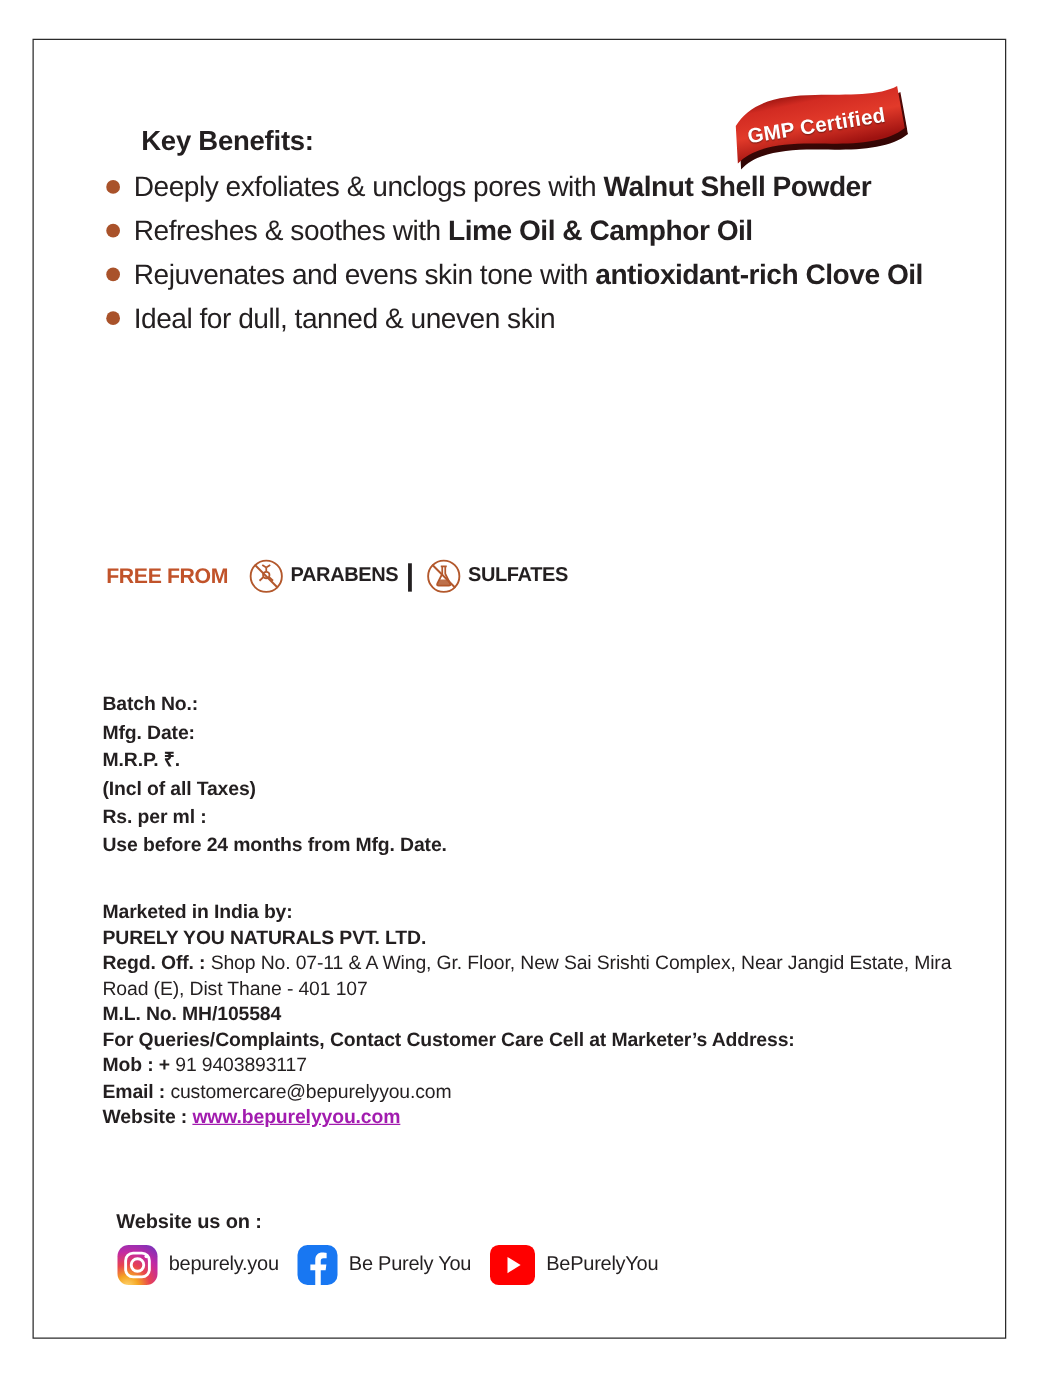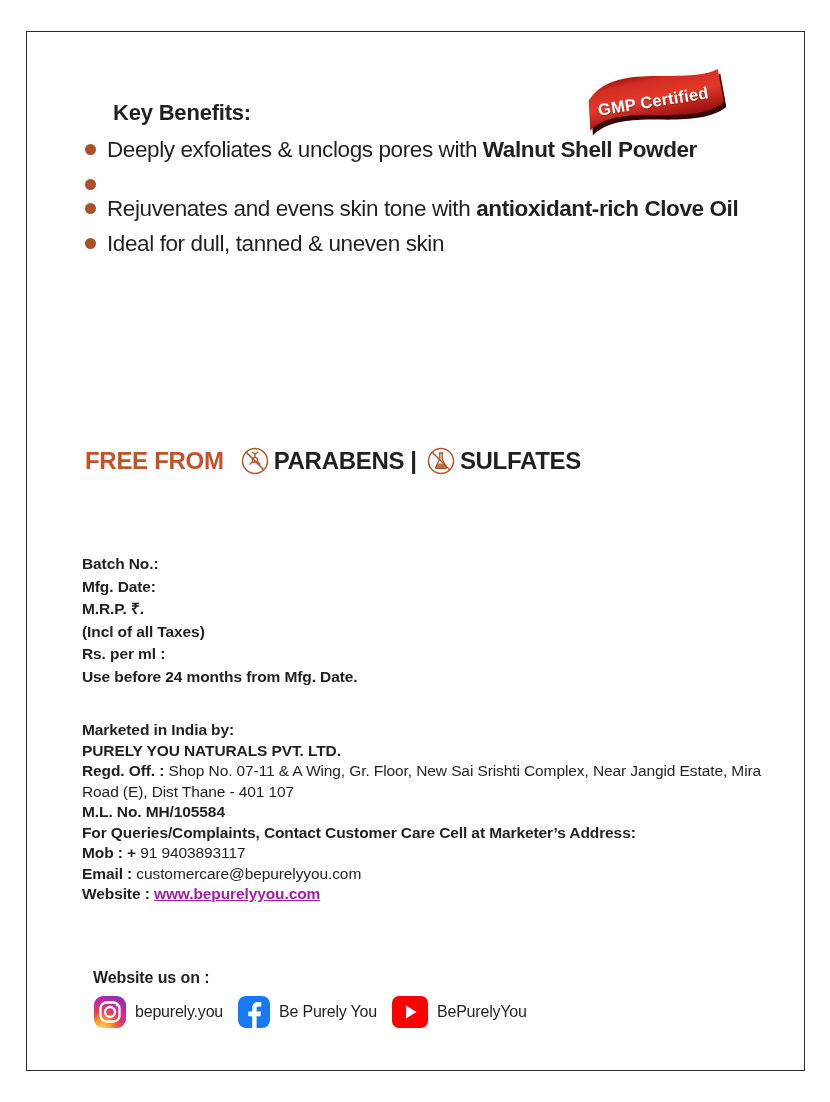--- a/index.html
+++ b/index.html
@@ -94,29 +94,29 @@
   
   .free-from {
     position: absolute;
     left: 58px;
     top: 414px;
     display: flex;
     align-items: center;
     white-space: nowrap;
   }
   .free-from-label {
-    font-size: 24px;
+    font-size: 17px;
     font-weight: bold;
     color: #c1532a;
     letter-spacing: -0.3px;
     margin-right: 16px;
   }
   .ff-icon { margin-right: 4px; display: inline-block; line-height: 0; }
   .free-from-item {
-    font-size: 24px;
+    font-size: 16px;
     font-weight: bold;
     letter-spacing: -0.3px;
   }
   .ff-divider {
     font-size: 24px;
     font-weight: bold;
     margin: 0 9px 0 6px;
   }
 
   
@@ -205,20 +205,21 @@
     <div class="benefits-title">Key Benefits:</div>
 
 
     <div class="benefit-row">
       <span class="bullet"></span>
       <span class="benefit-text"><span>Deeply exfoliates &amp; unclogs pores with </span><b>Walnut Shell Powder</b></span>
     </div>
 
     <div class="benefit-row">
       <span class="bullet"></span>
+      <span class="benefit-text"><span>Refreshes &amp; soothes with </span><b>Lime Oil &amp; Camphor Oil</b></span>
     </div>
 
     <div class="benefit-row">
       <span class="bullet"></span>
       <span class="benefit-text"><span>Rejuvenates and evens skin tone with </span><b>antioxidant-rich Clove Oil</b></span>
     </div>
 
     <div class="benefit-row">
       <span class="bullet"></span>
       <span class="benefit-text"><span>Ideal for dull, tanned &amp; uneven skin</span><b></b></span>

